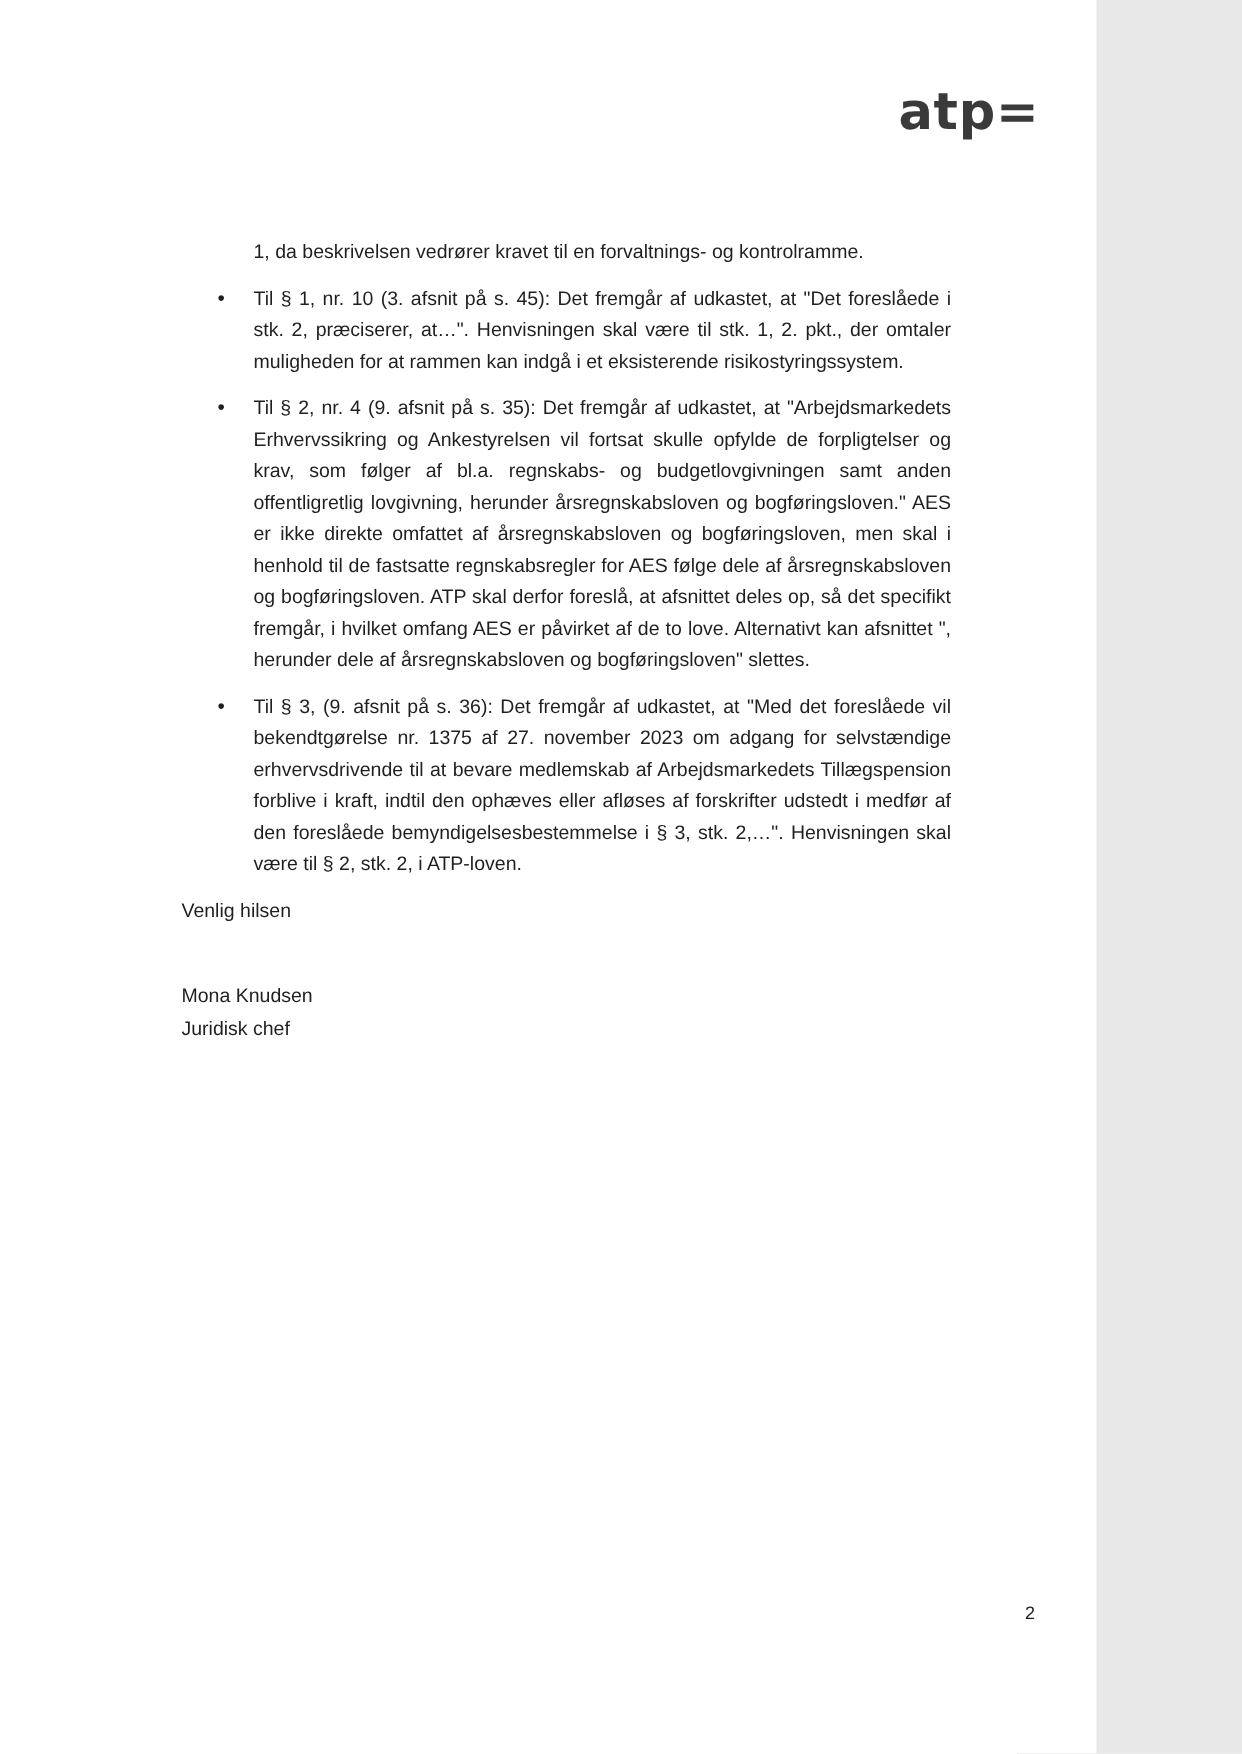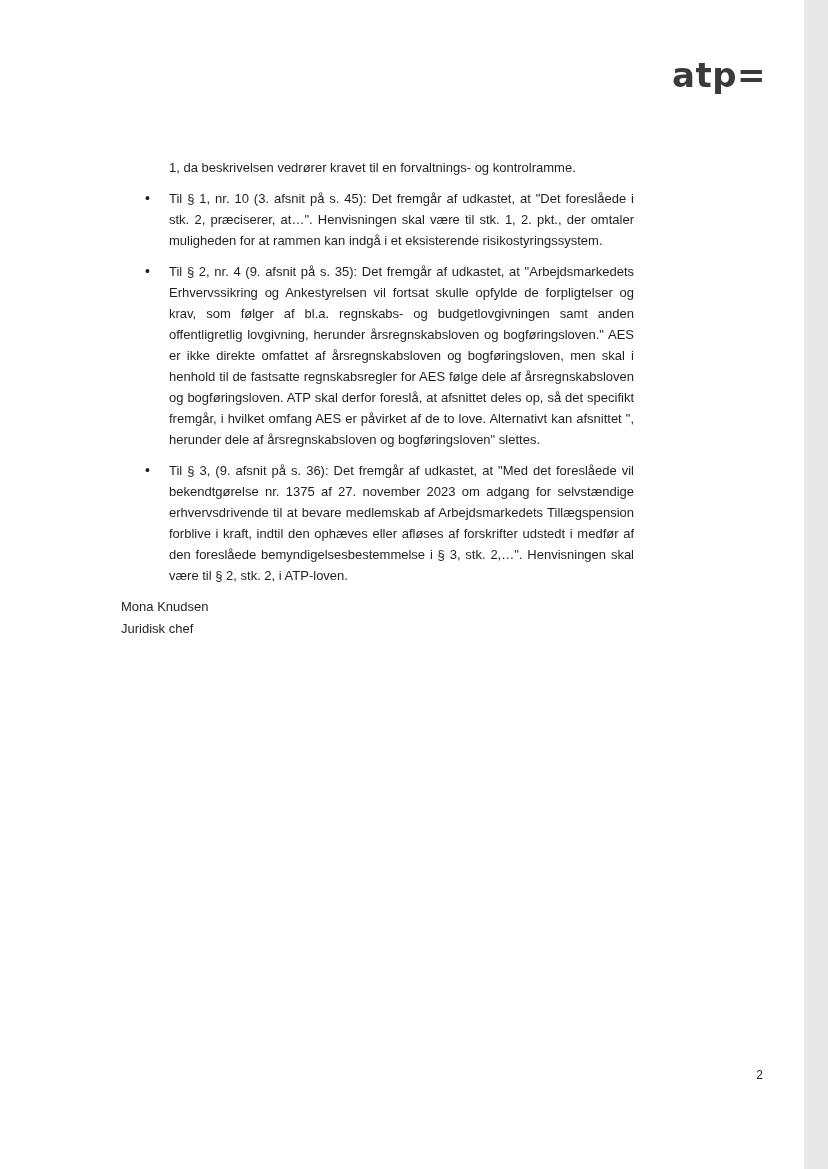--- a/index.html
+++ b/index.html
@@ -2,21 +2,21 @@
 <html><head>
 <meta charset="utf-8">
 <style>
   html, body {
     margin: 0;
     padding: 0;
     background: #e8e8e8;
   }
   .page {
     position: relative;
-    width: 804px;
+    width: 731px;
     height: 1169px;
     background: #ffffff;
     font-family: "Liberation Sans", sans-serif;
     color: #1f1f1f;
     overflow: hidden;
   }
   .logo {
     position: absolute;
     top: 58px;
     right: 38px;
@@ -90,20 +90,21 @@
 
     <p class="intro">1, da beskrivelsen vedrører kravet til en forvaltnings- og kontrolramme.</p>
 
     <ul class="bullets">
       <li>Til § 1, nr. 10 (3. afsnit på s. 45): Det fremgår af udkastet, at "Det foreslåede i stk. 2, præciserer, at…". Henvisningen skal være til stk. 1, 2. pkt., der omtaler muligheden for at rammen kan indgå i et eksisterende risikostyringssystem.</li>
       <li>Til § 2, nr. 4 (9. afsnit på s. 35): Det fremgår af udkastet, at "Arbejdsmarkedets Erhvervssikring og Ankestyrelsen vil fortsat skulle opfylde de forpligtelser og krav, som følger af bl.a. regnskabs- og budgetlovgivningen samt anden offentligretlig lovgivning, herunder årsregnskabsloven og bogføringsloven." AES er ikke direkte omfattet af årsregnskabsloven og bogføringsloven, men skal i henhold til de fastsatte regnskabsregler for AES følge dele af årsregnskabsloven og bogføringsloven. ATP skal derfor foreslå, at afsnittet deles op, så det specifikt fremgår, i hvilket omfang AES er påvirket af de to love. Alternativt kan afsnittet ", herunder dele af årsregnskabsloven og bogføringsloven" slettes.</li>
       <li>Til § 3, (9. afsnit på s. 36): Det fremgår af udkastet, at "Med det foreslåede vil bekendtgørelse nr. 1375 af 27. november 2023 om adgang for selvstændige erhvervsdrivende til at bevare medlemskab af Arbejdsmarkedets Tillægspension forblive i kraft, indtil den ophæves eller afløses af forskrifter udstedt i medfør af den foreslåede bemyndigelsesbestemmelse i § 3, stk. 2,…". Henvisningen skal være til § 2, stk. 2, i ATP-loven.</li>
     </ul>
 
 
+    <p class="salutation">Venlig hilsen</p>
 
     <p class="sig-name">Mona Knudsen</p>
 
     <p class="sig-title">Juridisk chef</p>
 
   </div>
 
   <div class="page-number">2</div>
 
 </div>

